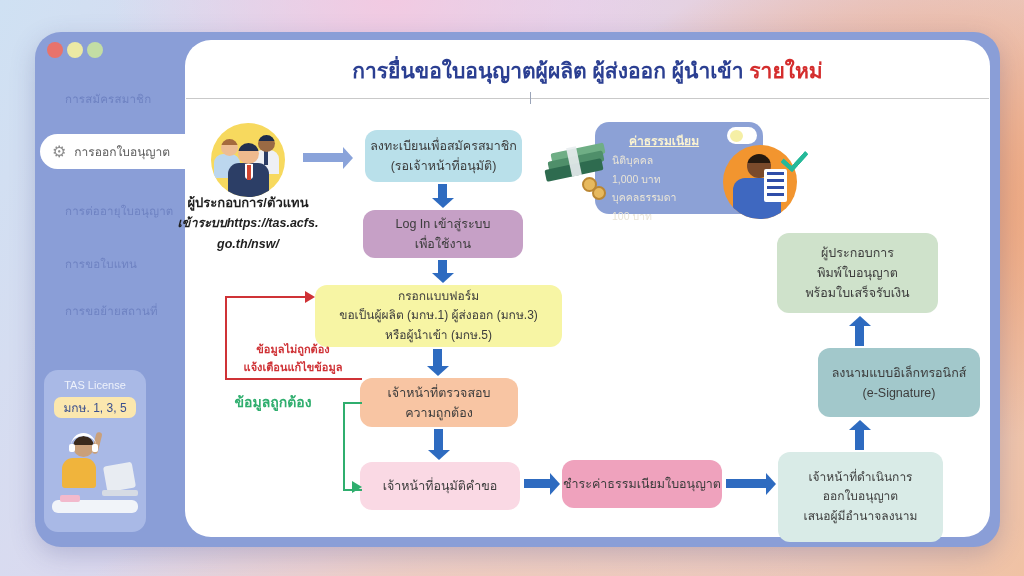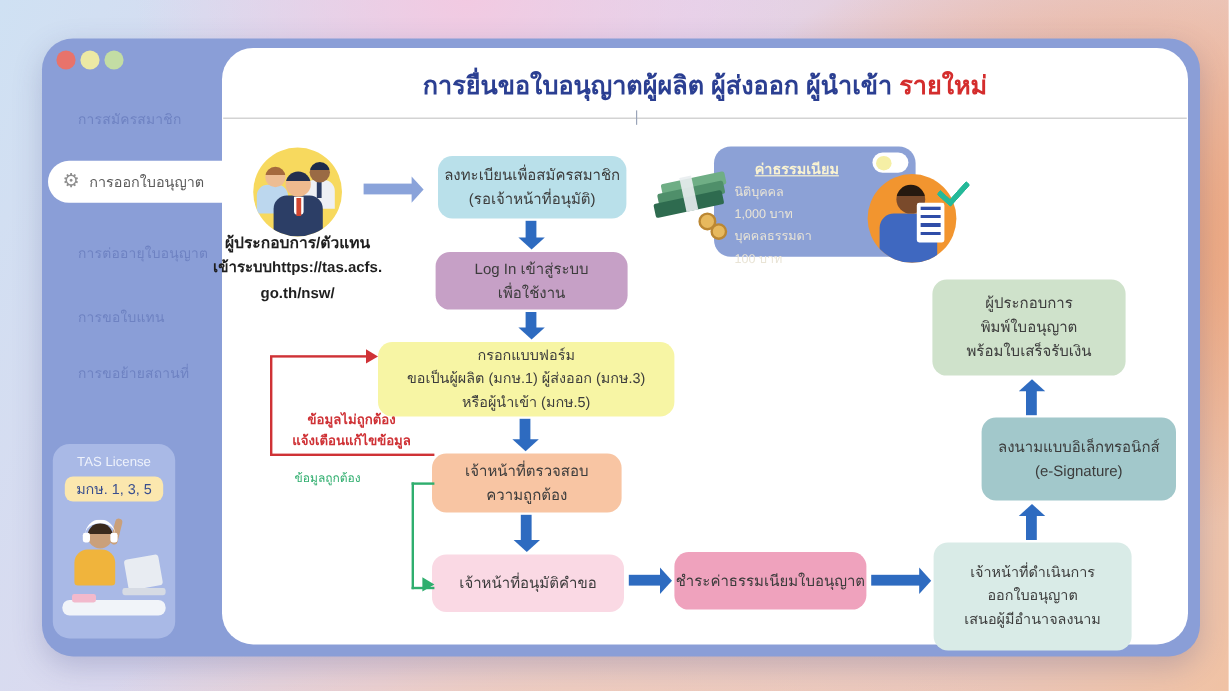--- a/index.html
+++ b/index.html
@@ -79,21 +79,21 @@
   .ac-h2{left:47px;top:12px;width:17px;height:17px;border-radius:50%;background:linear-gradient(#1c2b4a 0 38%,#9a6a44 38%);}
   .ac-b2{left:42px;top:27px;width:26px;height:24px;background:#eef0f4;border-radius:9px 9px 0 0;}
   .ac-t2{left:53px;top:28px;width:4px;height:14px;background:#2c3c63;}
   .ac-h3{left:27px;top:20px;width:21px;height:21px;border-radius:50%;background:linear-gradient(#23304f 0 36%,#efba8e 36%);}
   .ac-b3{left:17px;top:40px;width:41px;height:34px;background:#2c3e66;border-radius:11px 11px 0 0;}
   .ac-s3{left:34px;top:41px;width:8px;height:15px;background:#fff;border-radius:0 0 3px 3px;}
   .ac-t3{left:36px;top:42px;width:4px;height:15px;background:#d2452f;}
   .actor-cap{position:absolute;left:150px;top:192px;width:196px;text-align:center;z-index:3;color:#1f1f1f;}
   .actor-cap span{display:block;line-height:21px;}
   .cap1{font-size:13px;font-weight:700;}
-  .cap2,.cap3{font-size:12.5px;font-weight:600;}
+  .cap2,.cap3{font-size:12.5px;font-weight:600;font-style:italic;}
   
   .fee{position:absolute;left:595px;top:122px;width:168px;height:92px;background:#8ca1d6;border-radius:14px;z-index:3;}
   .fee-toggle{position:absolute;left:132px;top:5px;width:30px;height:17px;background:#fff;border-radius:9px;}
   .fee-toggle i{position:absolute;left:3px;top:2.5px;width:13px;height:12px;background:#f5efa5;border-radius:50%;}
   .fee-title{position:absolute;left:14px;top:9px;width:110px;text-align:center;font-size:12px;font-weight:700;
     color:#faf3d1;text-decoration:underline;}
   .fee-rows{position:absolute;left:17px;top:29px;font-size:10.5px;color:#e9e4d6;line-height:18.5px;}
   
   .money{position:absolute;left:545px;top:146px;width:66px;height:62px;z-index:4;}
   .money div{position:absolute;}
@@ -117,21 +117,21 @@
   .red-rect{position:absolute;left:225px;top:297px;width:135px;height:81px;
     border-left:2.5px solid #cf3236;border-bottom:2.5px solid #cf3236;z-index:3;}
   .red-top{position:absolute;left:225px;top:296px;width:82px;border-top:2.5px solid #cf3236;z-index:3;}
   .red-head{position:absolute;left:305px;top:291px;width:0;height:0;border-top:6px solid transparent;
     border-bottom:6px solid transparent;border-left:10px solid #cf3236;z-index:3;}
   .green-path{position:absolute;left:343px;top:402px;width:17px;height:85px;border-left:2.5px solid #2fae6e;
     border-top:2.5px solid #2fae6e;border-bottom:2.5px solid #2fae6e;z-index:3;}
   .green-head{position:absolute;left:352px;top:481px;width:0;height:0;border-top:6px solid transparent;
     border-bottom:6px solid transparent;border-left:10px solid #2fae6e;z-index:3;}
   .lbl-inv{position:absolute;left:218px;width:150px;text-align:center;font-size:11px;color:#cf3236;font-weight:600;z-index:3;}
-  .lbl-val{position:absolute;left:213px;top:391px;width:120px;text-align:center;font-size:10px;color:#2fae6e;font-weight:400;z-index:3;}
+  .lbl-val{position:absolute;left:213px;top:391px;width:120px;text-align:center;font-size:14px;color:#2fae6e;font-weight:700;z-index:3;}
 </style>
 </head>
 <body>
 
 <div id="stage">
   <div class="window"></div>
 
   <div class="dot" style="left:47px;background:#e8736b;"></div>
   <div class="dot" style="left:67px;background:#ece9a4;"></div>
   <div class="dot" style="left:87px;background:#c3dda4;"></div>

